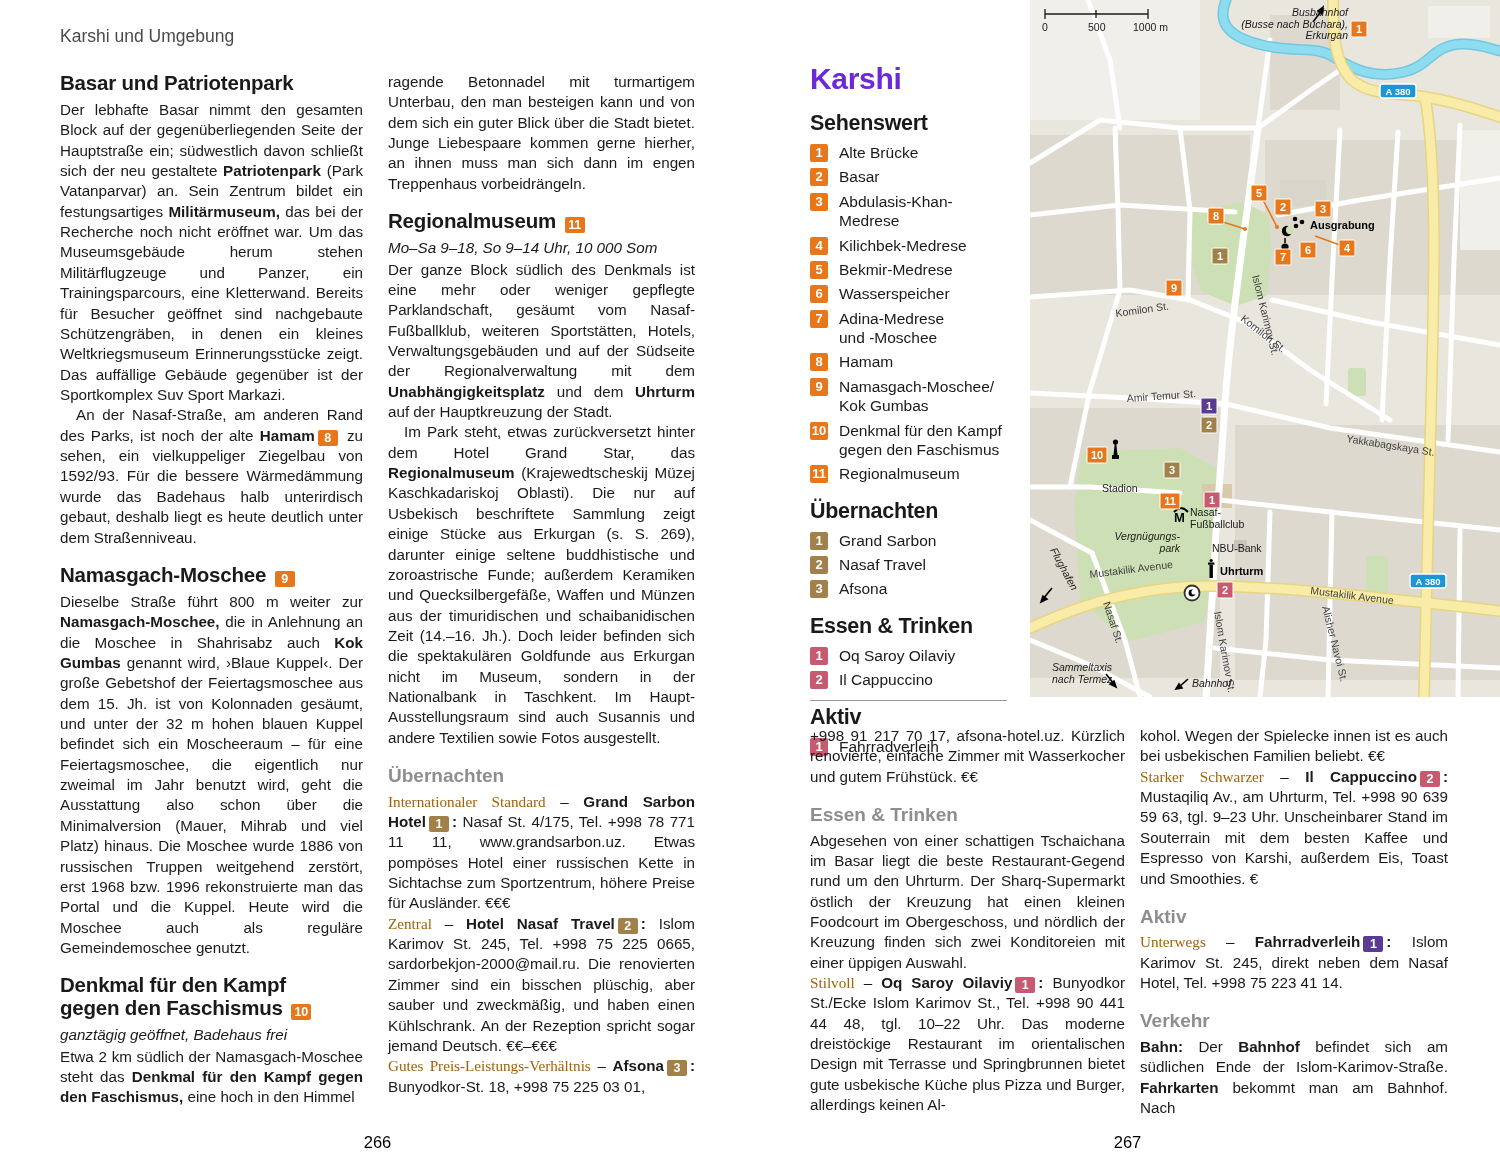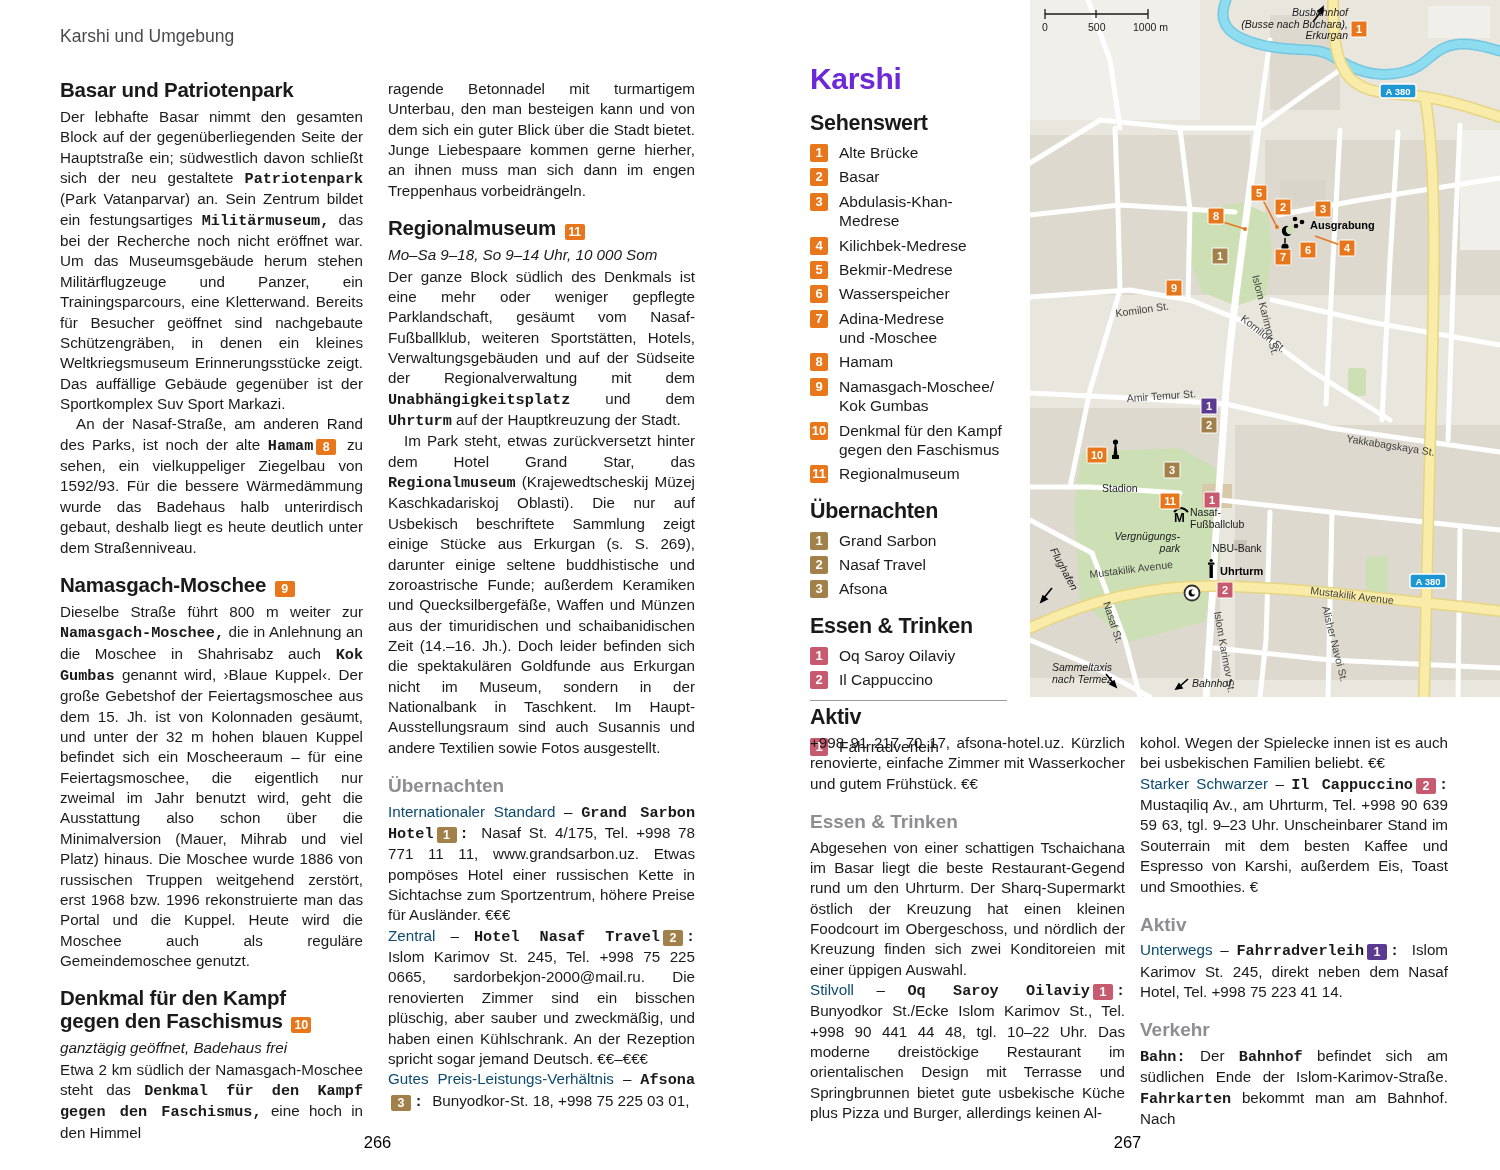--- a/index.html
+++ b/index.html
@@ -6,25 +6,25 @@
   body{width:1500px;height:1170px;background:#ffffff;position:relative;overflow:hidden;
        font-family:"Liberation Sans",sans-serif;color:#1a1a1a;}
   .abs{position:absolute;}
   
   .col{position:absolute;font-size:15.2px;line-height:1.34;text-align:justify;}
   .blk{margin:0;}
   .blk.p{margin:0;}
   .blk.p-indent{text-indent:16px;}
   .blk.h2{font-weight:bold;font-size:20.5px;line-height:1.12;margin:16px 0 5px;
           text-align:left;letter-spacing:-0.2px;white-space:pre-line;}
-  .blk:first-child{margin-top:15px;}
+  .blk:first-child{margin-top:8px;}
   .blk.h3gray{color:#8e8e90;font-weight:bold;font-size:19px;margin:15px 0 3px;text-align:left;}
   .blk.i{font-style:italic;text-align:left;margin:0 0 1px;}
-  .b{font-weight:bold;font-family:Liberation Mono, monospace;}
-  .lead{color:#0c4a6e;}
+  .b{font-weight:bold;}
+  .lead{color:#a16207;font-family:Liberation Serif, serif;}
   .ibadge{display:inline-block;min-width:16px;height:16px;line-height:16px;padding:0 2px;
           border-radius:2px;color:#fff;font-weight:bold;font-size:12.5px;text-align:center;
           vertical-align:-1px;margin:0 3px;text-indent:0;}
   
   #running-header{left:60px;top:26px;font-size:17.5px;color:#4a4a4c;}
   .pagenum{bottom:18px;font-size:16.5px;color:#000000;text-align:center;width:635px;}
   
   #legend-wrap{left:810px;top:62px;width:200px;}
   #karshi-title{color:#6d28d9;font-size:30px;font-weight:bold;letter-spacing:-0.3px;margin:0 0 10px;}
   .lg-title{font-weight:bold;font-size:21.5px;letter-spacing:-0.3px;margin:15px 0 7px;}

